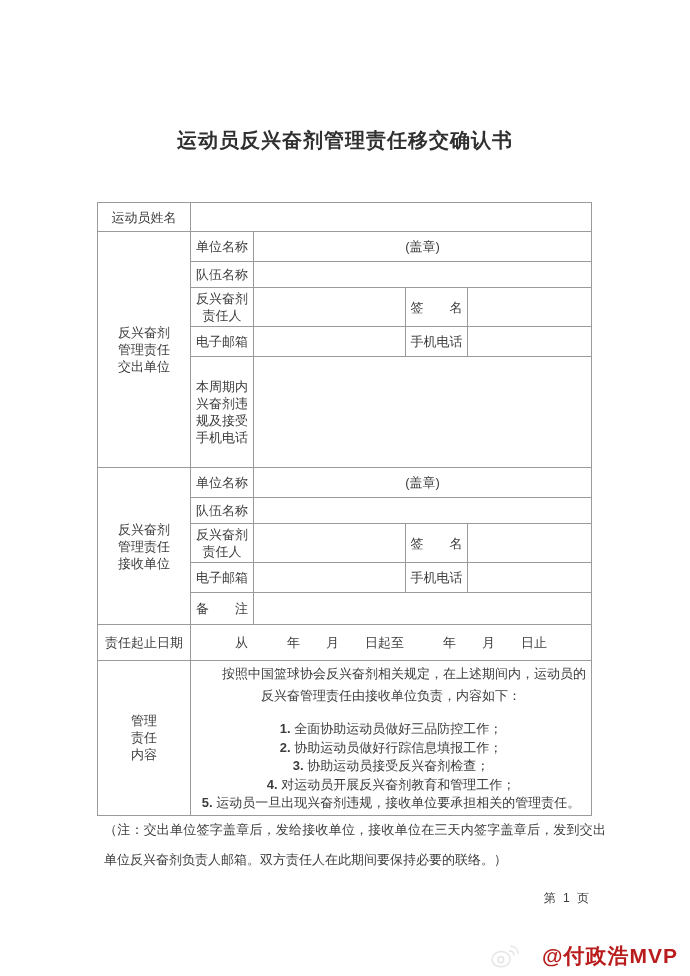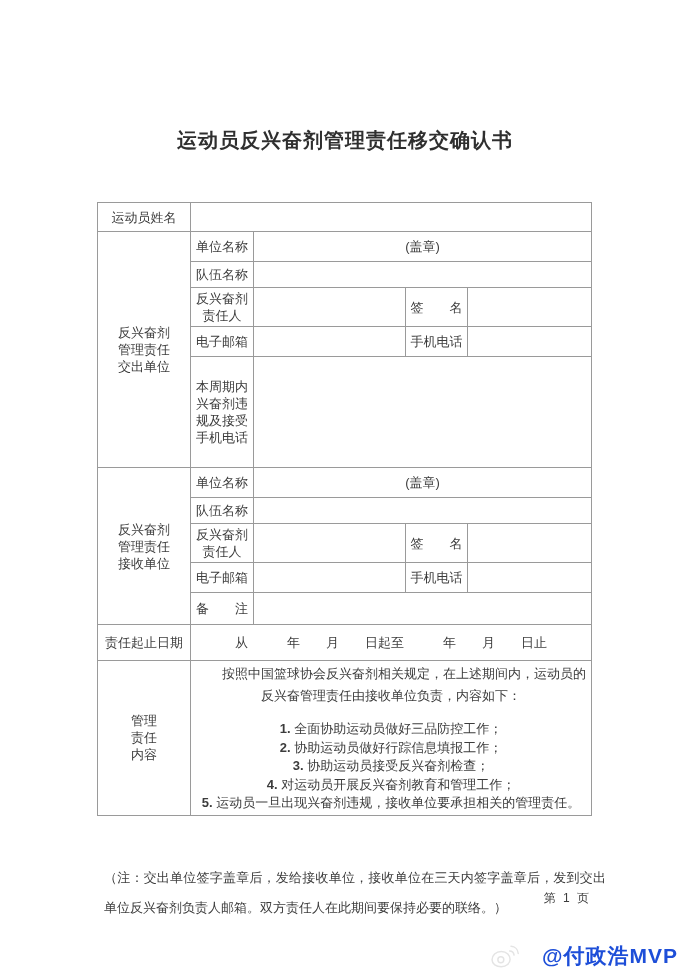--- a/index.html
+++ b/index.html
@@ -80,39 +80,38 @@
   .content-cell .duty-item .num { font-weight: bold; }
   .note {
     position: absolute;
     top: 815px;
     left: 104px;
     width: 502px;
     font-size: 13px;
     line-height: 30px;
     text-align: justify;
     color: #3c3c3c;
-    margin-top: 48px;
   }
   .page-number {
     position: absolute;
     top: 890px;
     left: 97px;
     width: 494px;
     text-align: right;
     font-size: 12px;
     letter-spacing: 2px;
   }
   .watermark {
     position: absolute;
     right: 12px;
     bottom: 6px;
     display: flex;
     align-items: center;
     gap: 22px;
-    color: #1d4ed8;
+    color: #b91c1c;
     font-size: 21px;
     font-weight: bold;
     letter-spacing: 1px;
     user-select: none;
   }
   .watermark svg { display: block; }
 </style>
 </head>
 <body>
 

